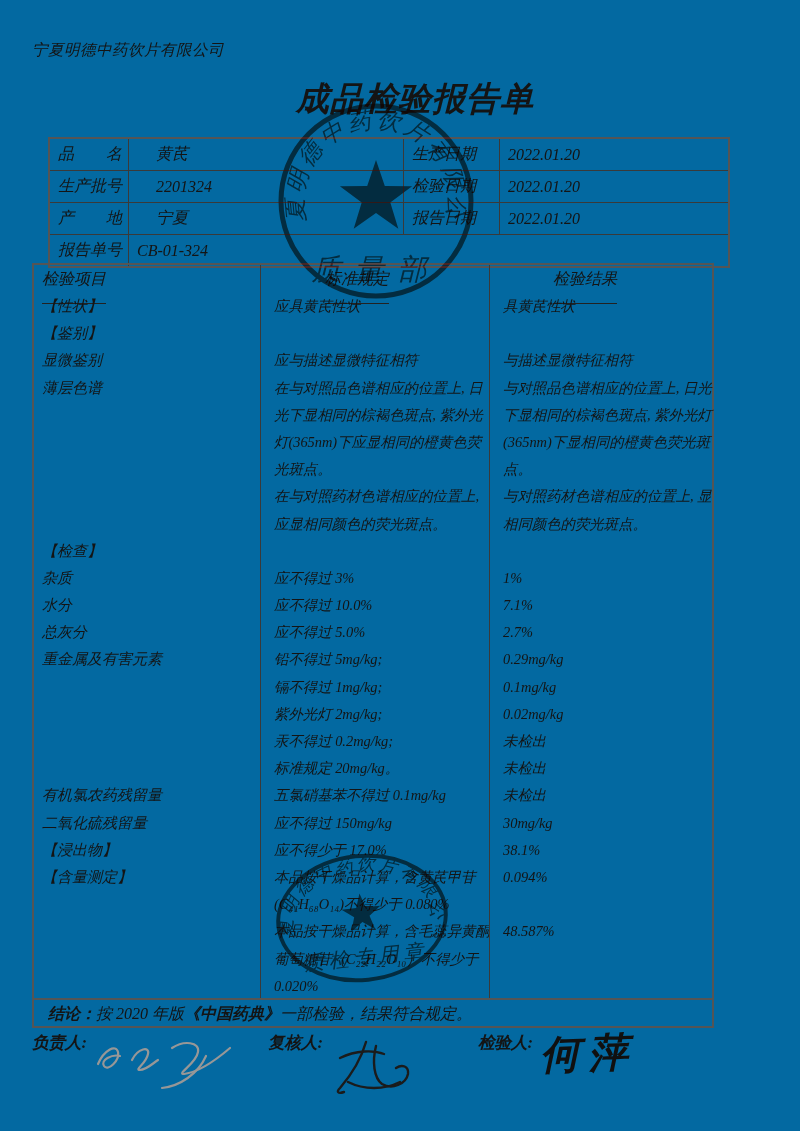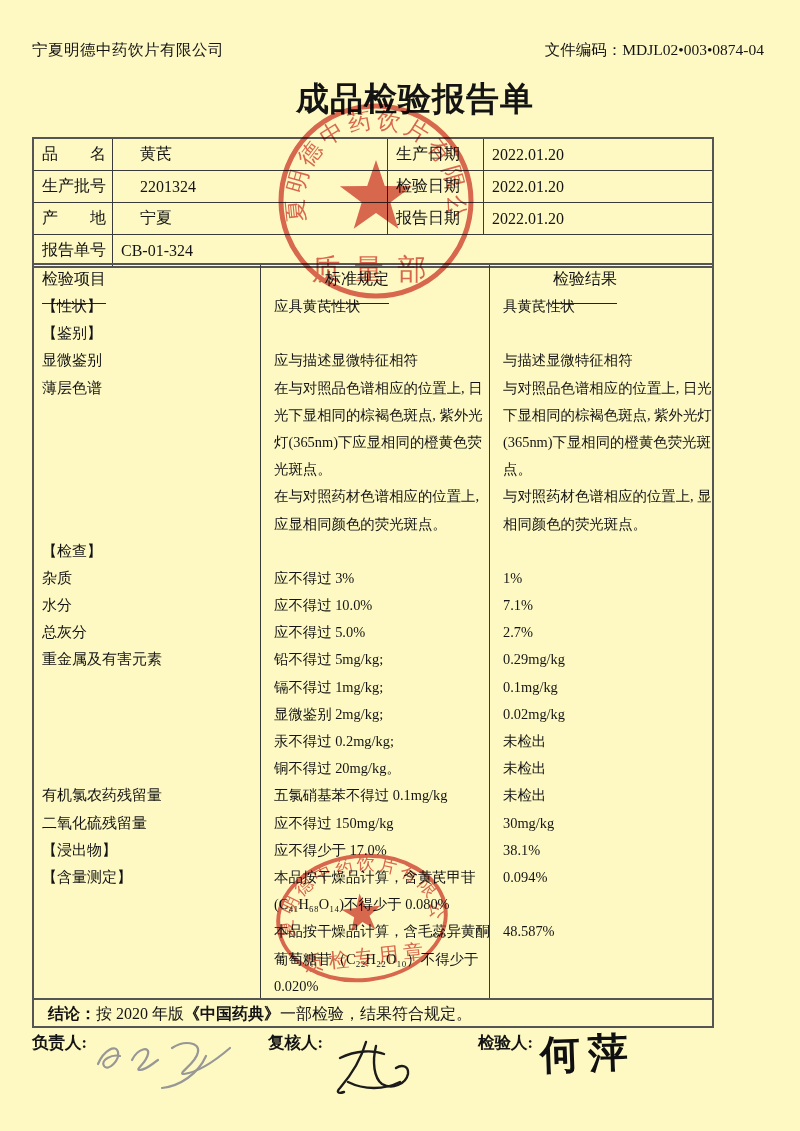--- a/index.html
+++ b/index.html
@@ -1,29 +1,29 @@
 <!DOCTYPE html>
 <html><head>
 <meta charset="utf-8">
 <style>
   html,body{margin:0;padding:0;background:#fff;}
   .page{
-    position:relative;width:800px;height:1131px;background:#fef9c3;overflow:hidden;
-    font-family:"Liberation Serif","DejaVu Serif",serif;color:#141414;
+    position:relative;width:800px;height:1131px;background:#0369a1;overflow:hidden;
+    font-family:"Liberation Serif","DejaVu Serif",serif;color:#141414;font-style:italic;
   }
   
   .company{position:absolute;left:32px;top:40px;font-size:15.5px;letter-spacing:.5px;}
   .doccode{position:absolute;right:36px;top:40px;font-size:15.5px;}
   .title{position:absolute;left:0;top:62px;width:100%;margin:15px;text-align:center;
     font-family:"Liberation Sans","DejaVu Sans",sans-serif;font-weight:700;font-size:33px;letter-spacing:1px;}
   
   .info-table{position:absolute;left:32px;top:137px;width:682px;border-collapse:collapse;
     font-size:16px;table-layout:fixed;}
   .info-table td{border:1px solid #3a3a3a;height:31px;padding:0 0 0 8px;white-space:nowrap;overflow:hidden;}
-  .info-table{border:2px solid #555;}
+  .info-table{border:2px solid #555;margin-left:16px;}
   .info-table .lab{width:70px;}
   .info-table .val1{width:247px;padding-left:27px;}
   .info-table .lab2{width:87px;}
   
   .insp{position:absolute;left:32px;top:263px;width:682px;height:737px;border:2px solid #555;box-sizing:border-box;}
   .col{position:absolute;top:0;height:100%;overflow:hidden;box-sizing:border-box;}
   .col-items{left:0;width:226px;}
   .col-std{left:226px;width:229px;border-left:1px solid #3a3a3a;}
   .col-res{left:455px;width:227px;border-left:1px solid #3a3a3a;}
   .col-head{height:26px;line-height:24px;margin-top:2px;font-size:16px;}
@@ -55,21 +55,20 @@
   .stamp-top{left:276px;top:101px;}
   .stamp-bottom{left:272px;top:850px;transform:rotate(-6deg);}
   .stamp text{font-family:"Liberation Serif","DejaVu Serif",serif;}
 </style>
 </head>
 <body>
 
 <div class="page">
 
   <div class="company">宁夏明德中药饮片有限公司</div>
-  <div class="doccode"><span>文件编码：</span><span>MDJL02•003•0874-04</span></div>
   <h1 class="title">成品检验报告单</h1>
 
   <table class="info-table">
     <tbody>
         <tr>
       <td class="lab">品　　名</td>
       <td class="val1">黄芪</td>
       <td class="lab2">生产日期</td>
       <td class="val2">2022.01.20</td>
     </tr>
@@ -135,23 +134,23 @@
           <div class="line">灯(365nm)下应显相同的橙黄色荧</div>
           <div class="line">光斑点。</div>
           <div class="line">在与对照药材色谱相应的位置上,</div>
           <div class="line">应显相同颜色的荧光斑点。</div>
           <div class="line">&nbsp;</div>
           <div class="line">应不得过 3%</div>
           <div class="line">应不得过 10.0%</div>
           <div class="line">应不得过 5.0%</div>
           <div class="line">铅不得过 5mg/kg;</div>
           <div class="line">镉不得过 1mg/kg;</div>
-          <div class="line">显微鉴别 2mg/kg;</div>
+          <div class="line">紫外光灯 2mg/kg;</div>
           <div class="line">汞不得过 0.2mg/kg;</div>
-          <div class="line">铜不得过 20mg/kg。</div>
+          <div class="line">标准规定 20mg/kg。</div>
           <div class="line">五氯硝基苯不得过 0.1mg/kg</div>
           <div class="line">应不得过 150mg/kg</div>
           <div class="line">应不得少于 17.0%</div>
           <div class="line">本品按干燥品计算，含黄芪甲苷</div>
           <div class="line">(C₄₁H₆₈O₁₄)不得少于 0.080%</div>
           <div class="line">本品按干燥品计算，含毛蕊异黄酮</div>
           <div class="line">葡萄糖苷（C₂₂H₂₂O₁₀）不得少于</div>
           <div class="line">0.020%</div>
         </div>
     </div>

